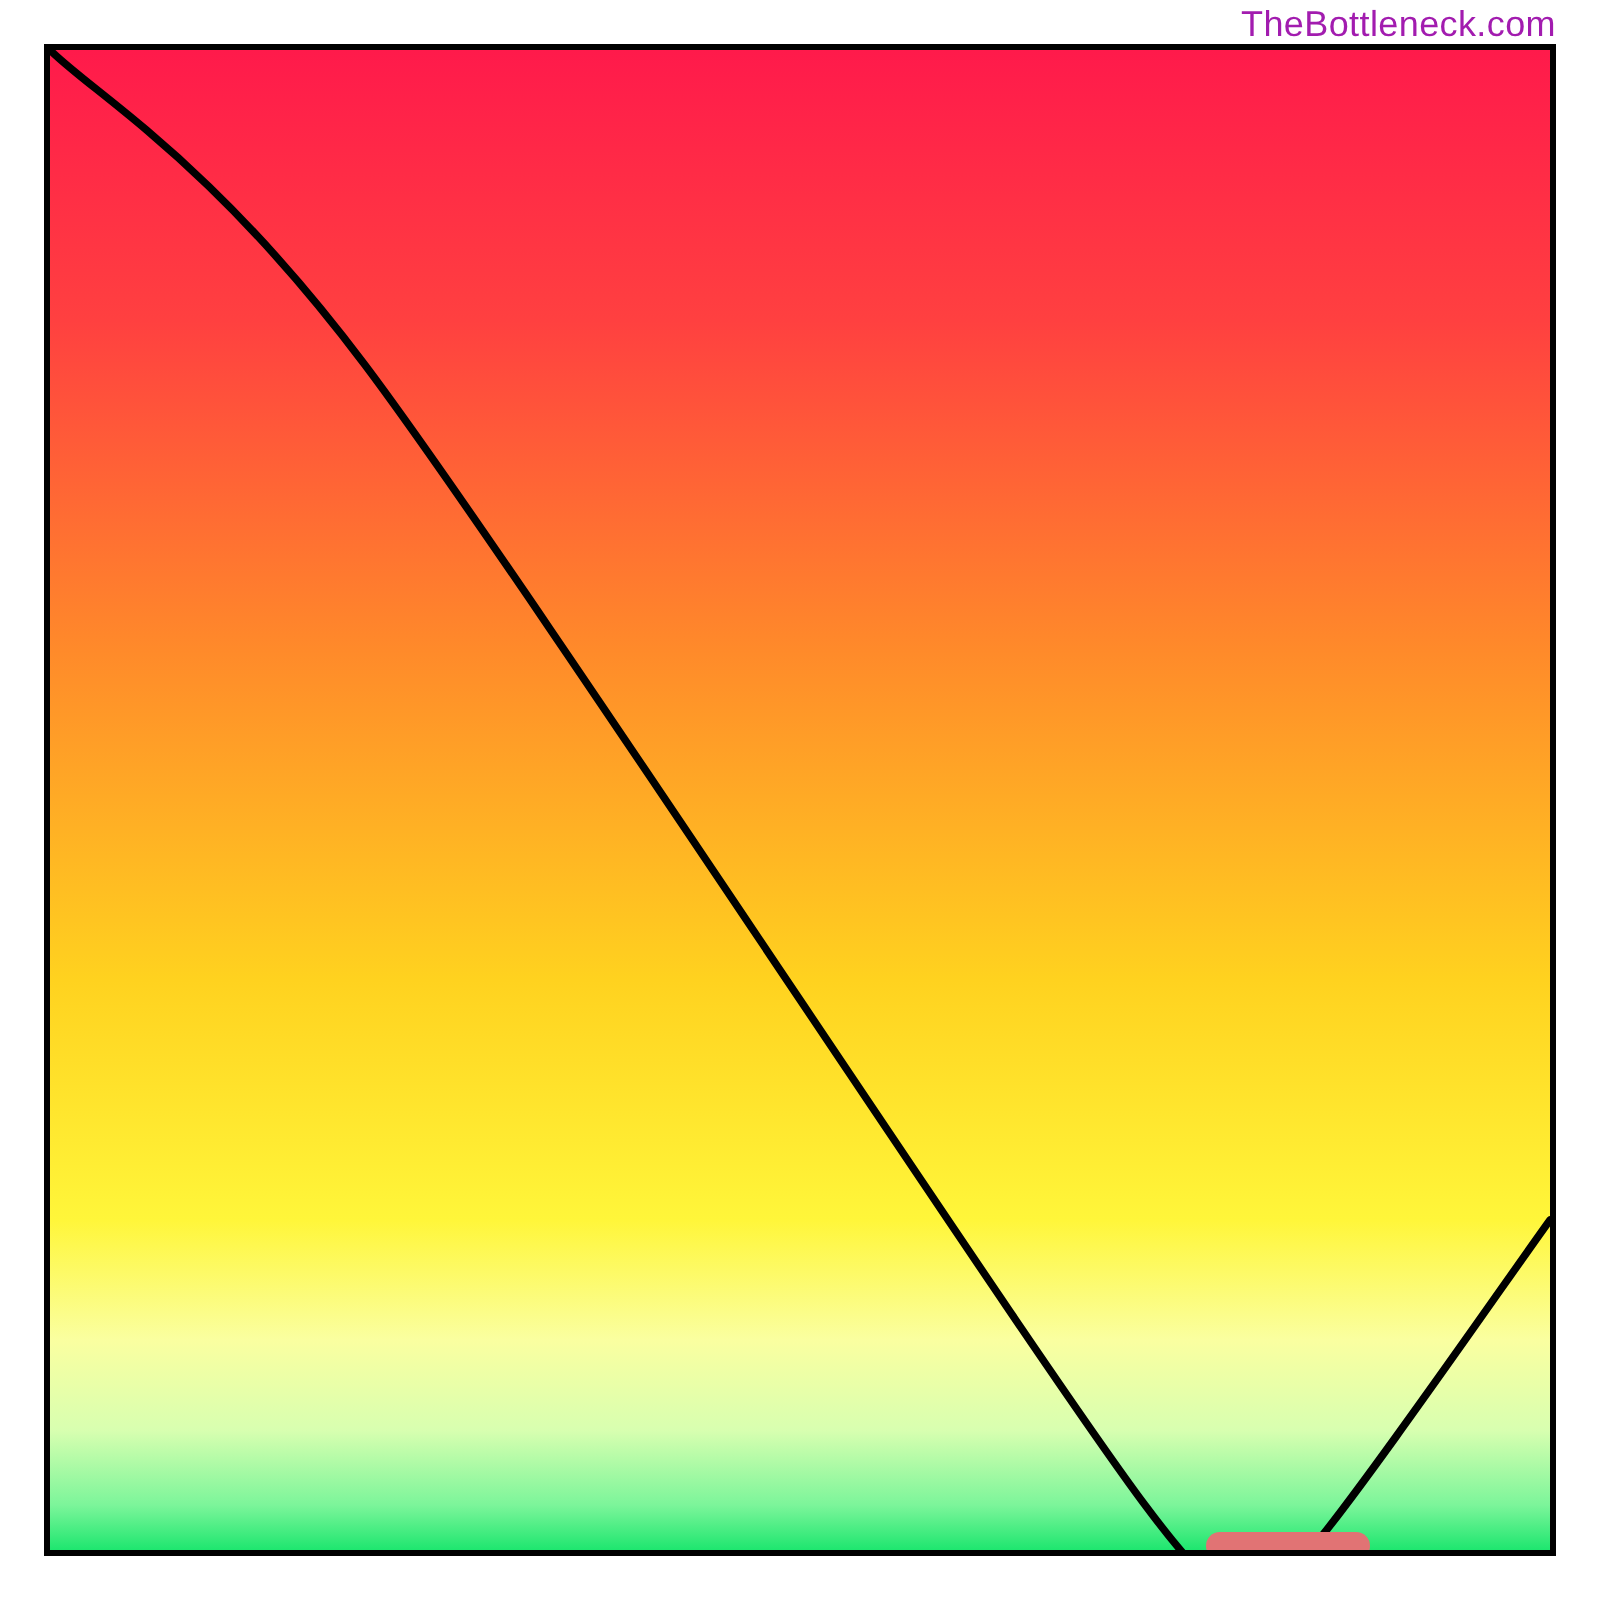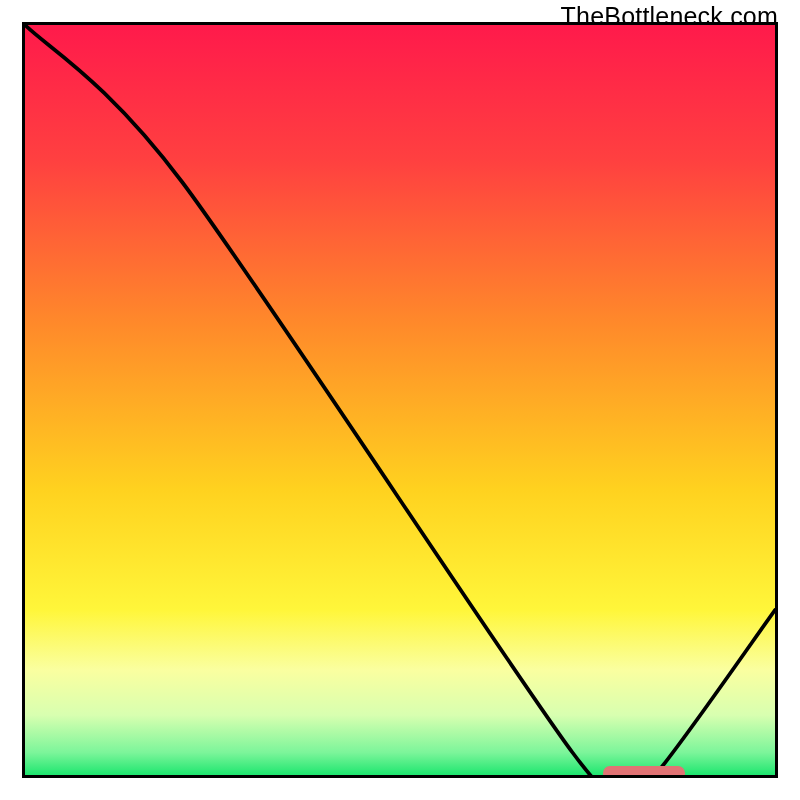--- a/index.html
+++ b/index.html
@@ -25,22 +25,22 @@
     left: 0;
     top: 0;
     width: 100%;
     height: 100%;
   }
   .watermark {
     position: absolute;
     top: 2px;
     right: 22px;
     font-family: Arial, Helvetica, sans-serif;
-    font-size: 25px;
-    color: #000000;
+    font-size: 18px;
+    color: #a21caf;
     font-weight: 500;
     letter-spacing: 0.2px;
     margin-left: 47px;
   }
   svg.curve {
     position: absolute;
     left: 0;
     top: 0;
     width: 100%;
     height: 100%;

